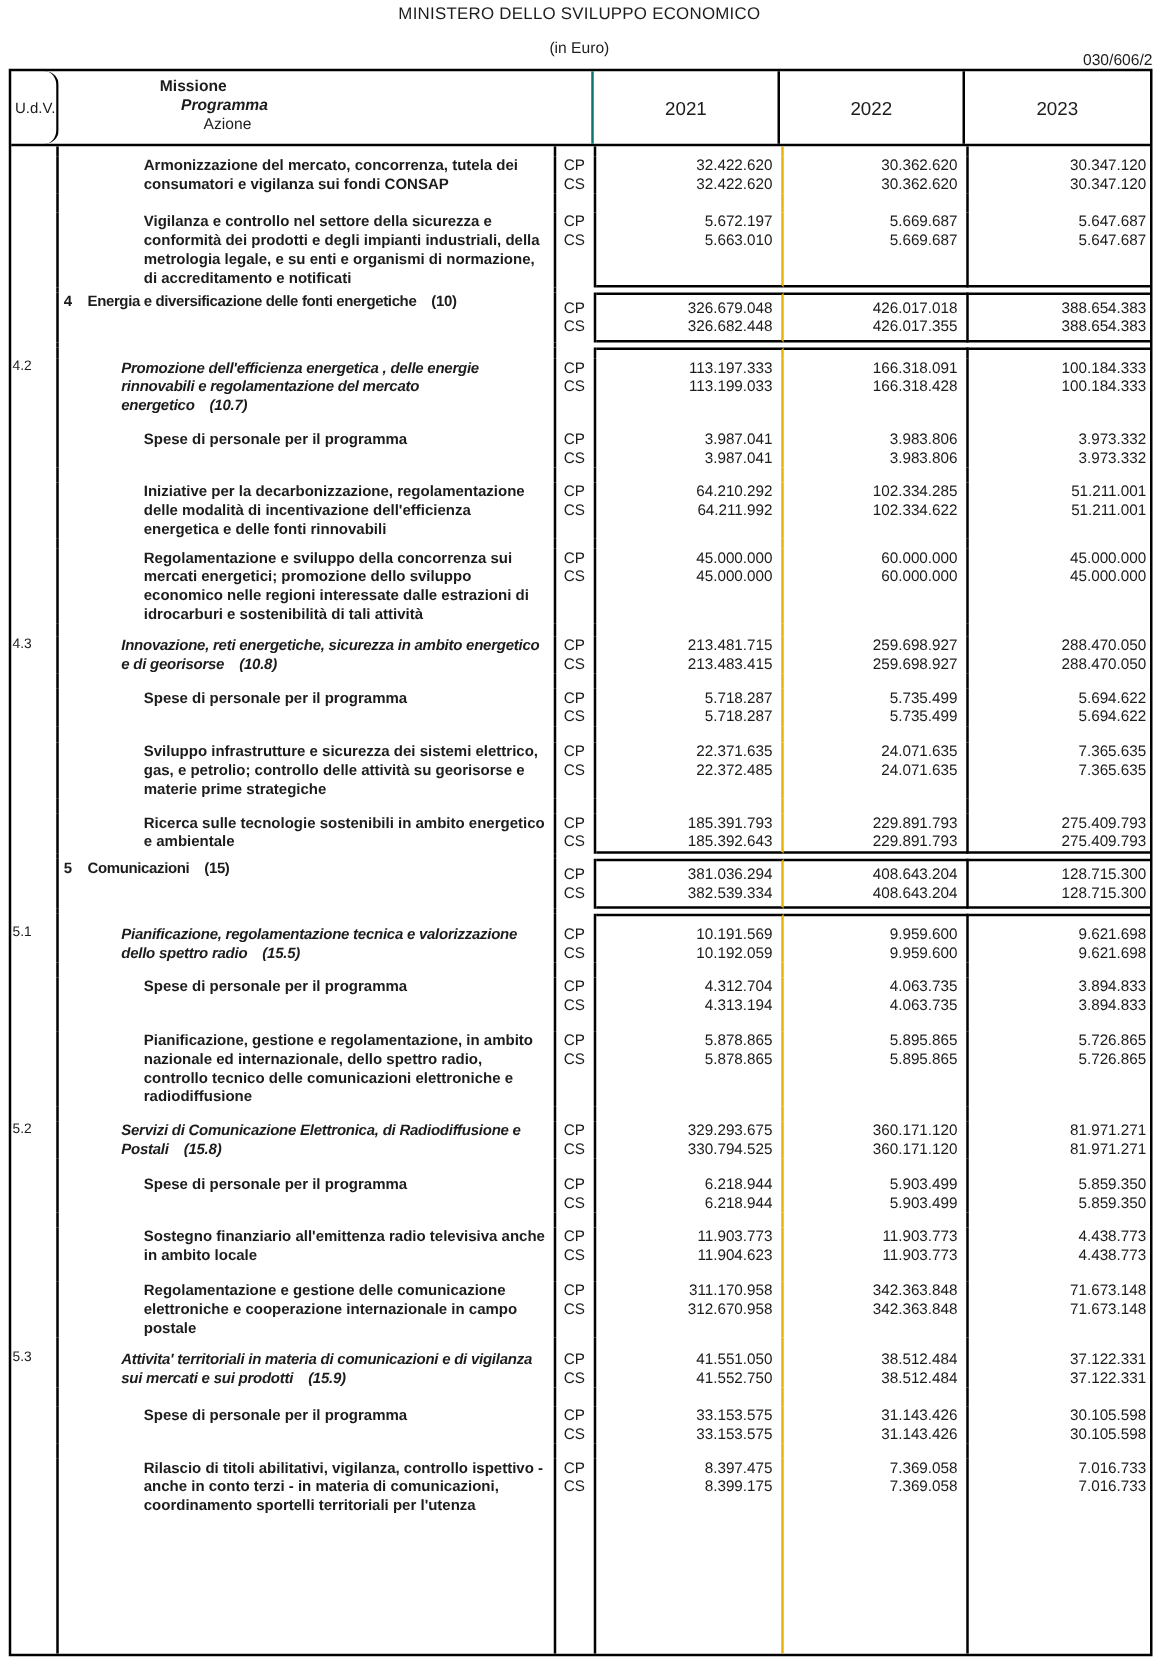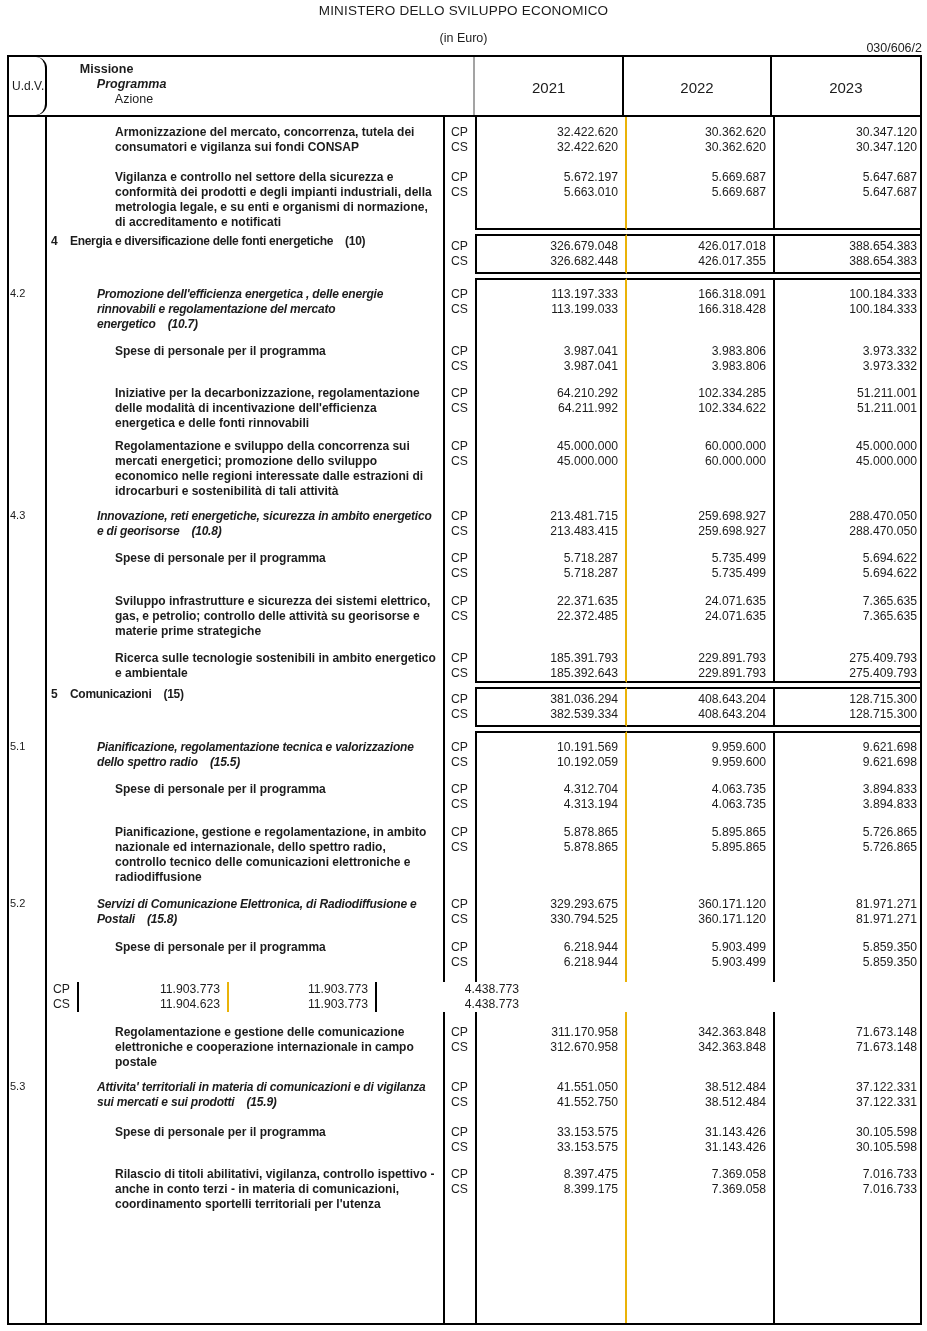--- a/index.html
+++ b/index.html
@@ -24,21 +24,21 @@
   .c-udv {width:38px;border-right:2px solid #000;padding-left:1px;font-size:11px;}
   .c-desc{width:398px;border-right:2px solid #000;padding-right:4px;font-size:12px;line-height:15px;}
   .c-cpcs{width:32px;border-right:2px solid #000;padding-left:6px;font-size:12.2px;line-height:15px;}
   .c-y{padding-right:7px;text-align:right;font-size:12.2px;line-height:15px;}
   .c-y1{width:150px;border-right:2px solid #eab308;}
   .c-y2{width:148px;border-right:2px solid #000;}
   .c-y3{width:149px;}
 
   
   .h-udv{width:38px;border-right:2px solid #000;padding:22px 0 0 3px;font-size:12px;box-sizing:border-box;border-radius:11px;}
-  .h-desc{width:430px;border-right:2px solid #a3a3a3;padding-top:5px;font-size:12.5px;line-height:15px;box-sizing:border-box;}
+  .h-desc{width:430px;border-right:2px solid #0f766e;padding-top:5px;font-size:12.5px;line-height:15px;box-sizing:border-box;padding-left:48px;}
   .h-missione{padding-left:33px;font-weight:bold;}
   .h-programma{padding-left:50px;font-weight:bold;font-style:italic;}
   .h-azione{padding-left:68px;}
   .h-y{text-align:center;padding-top:22px;font-size:15px;box-sizing:border-box;}
   .h-y1{width:150px;border-right:2px solid #000;}
   .h-y2{width:148px;border-right:2px solid #000;}
   .h-y3{width:149px;}
 
   .row{display:flex;}
   .row .lbl{white-space:normal;font-weight:bold;}
@@ -586,20 +586,21 @@
       <div class="sp" style="height: 12px;">
         <div class="c c-udv"></div>
         <div class="c c-desc"></div>
         <div class="c c-cpcs"></div>
         <div class="c c-y c-y1"></div>
         <div class="c c-y c-y2"></div>
         <div class="c c-y c-y3"></div>
       </div>
       <div class="row azione">
     <div class="c c-udv"><span></span></div>
+    <div class="c c-desc"><span class="lbl">Sostegno finanziario all'emittenza radio televisiva anche in ambito locale</span><span class="code"></span></div>
     <div class="c c-cpcs">
       <div>CP</div>
       <div>CS</div>
     </div>
     <div class="c c-y c-y1">
       <div>11.903.773</div>
       <div>11.904.623</div>
     </div>
     <div class="c c-y c-y2">
       <div>11.903.773</div>

